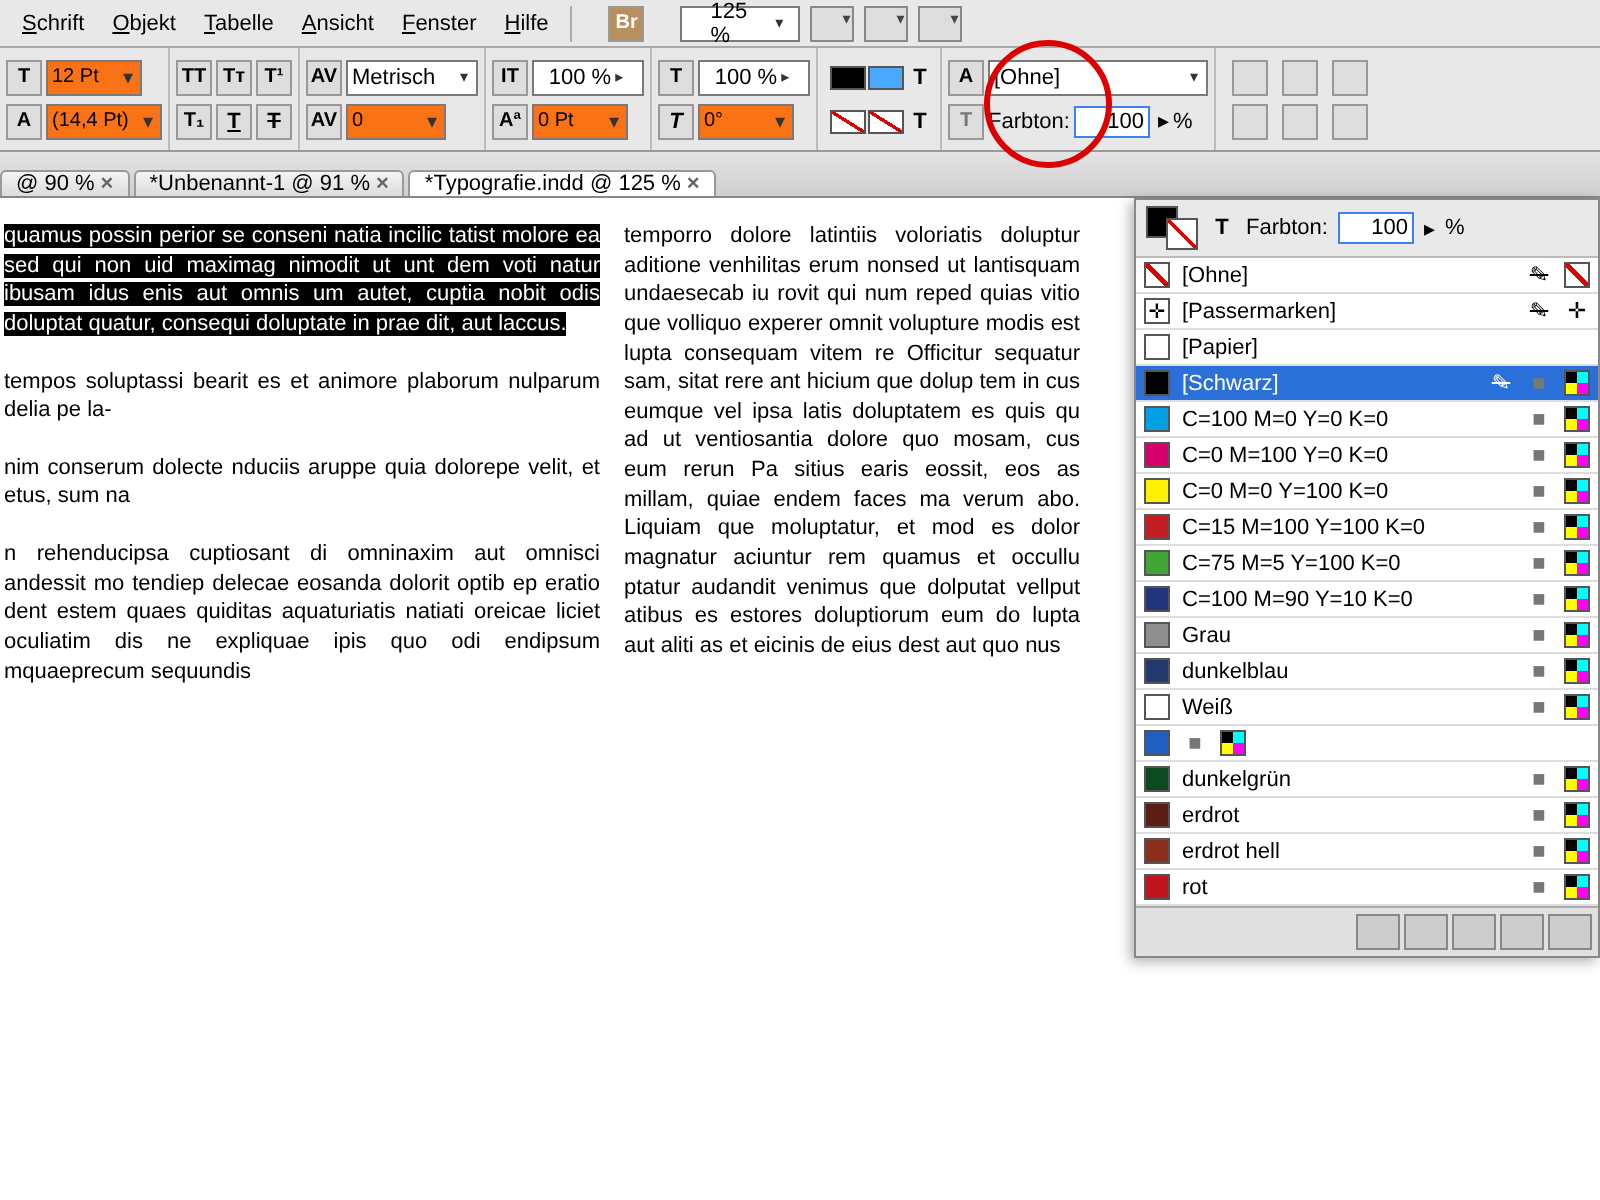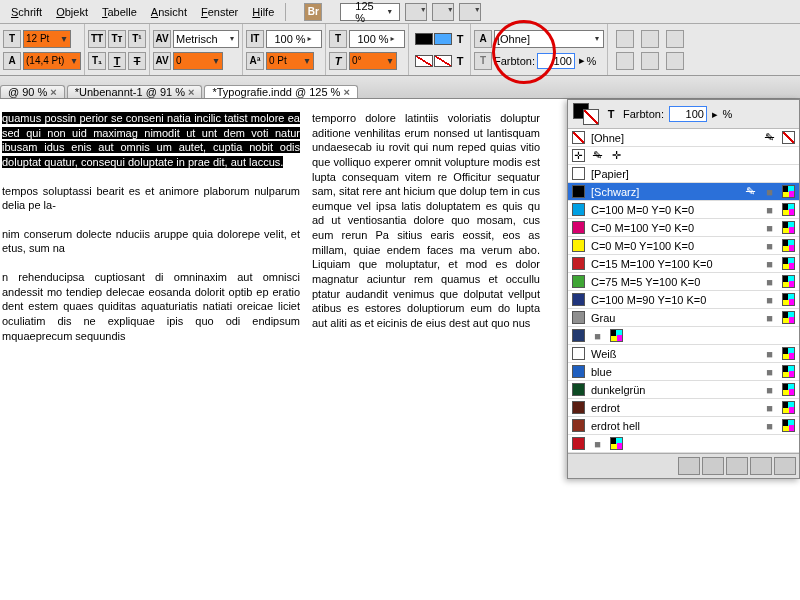--- a/index.html
+++ b/index.html
@@ -246,20 +246,21 @@
     </div>
     <div class="sw-list" id="swlist">
         <div class="sw-row">
           <div class="sw-chip sw-none"></div>
           <span class="sw-name">[Ohne]</span>
           <span class="sw-ic" style="text-decoration: line-through;">✎</span>
           <span class="sw-ic sw-chip sw-none"></span>
         </div>
         <div class="sw-row">
           <div class="sw-chip sw-reg"></div>
+          <span class="sw-name">[Passermarken]</span>
           <span class="sw-ic" style="text-decoration: line-through;">✎</span>
           <span class="sw-ic">✛</span>
         </div>
         <div class="sw-row">
           <div class="sw-chip" style="background: rgb(255, 255, 255);"></div>
           <span class="sw-name">[Papier]</span>
         </div>
         <div class="sw-row selected">
           <div class="sw-chip" style="background: rgb(0, 0, 0);"></div>
           <span class="sw-name">[Schwarz]</span>
@@ -304,32 +305,32 @@
           <span class="sw-ic sw-chip cmyk-chip"></span>
         </div>
         <div class="sw-row">
           <div class="sw-chip" style="background: rgb(143, 143, 143);"></div>
           <span class="sw-name">Grau</span>
           <span class="sw-ic" style="color: rgb(119, 119, 119);">■</span>
           <span class="sw-ic sw-chip cmyk-chip"></span>
         </div>
         <div class="sw-row">
           <div class="sw-chip" style="background: rgb(35, 58, 111);"></div>
+          <span class="sw-name">dunkelblau</span>
           <span class="sw-ic" style="color: rgb(119, 119, 119);">■</span>
           <span class="sw-ic sw-chip cmyk-chip"></span>
         </div>
         <div class="sw-row">
           <div class="sw-chip" style="background: rgb(255, 255, 255);"></div>
           <span class="sw-name">Weiß</span>
           <span class="sw-ic" style="color: rgb(119, 119, 119);">■</span>
           <span class="sw-ic sw-chip cmyk-chip"></span>
         </div>
         <div class="sw-row">
           <div class="sw-chip" style="background: rgb(31, 95, 191);"></div>
-          <span class="sw-name">blue</span>
           <span class="sw-ic" style="color: rgb(119, 119, 119);">■</span>
           <span class="sw-ic sw-chip cmyk-chip"></span>
         </div>
         <div class="sw-row">
           <div class="sw-chip" style="background: rgb(13, 74, 35);"></div>
           <span class="sw-name">dunkelgrün</span>
           <span class="sw-ic" style="color: rgb(119, 119, 119);">■</span>
           <span class="sw-ic sw-chip cmyk-chip"></span>
         </div>
         <div class="sw-row">
@@ -339,20 +340,21 @@
           <span class="sw-ic sw-chip cmyk-chip"></span>
         </div>
         <div class="sw-row">
           <div class="sw-chip" style="background: rgb(138, 47, 29);"></div>
           <span class="sw-name">erdrot hell</span>
           <span class="sw-ic" style="color: rgb(119, 119, 119);">■</span>
           <span class="sw-ic sw-chip cmyk-chip"></span>
         </div>
         <div class="sw-row">
           <div class="sw-chip" style="background: rgb(193, 18, 31);"></div>
+          <span class="sw-name">rot</span>
           <span class="sw-ic" style="color: rgb(119, 119, 119);">■</span>
           <span class="sw-ic sw-chip cmyk-chip"></span>
         </div>
       </div>
     <div class="sw-foot">
       <div class="fbtn"></div>
       <div class="fbtn"></div>
       <div class="fbtn"></div>
       <div class="fbtn"></div>
       <div class="fbtn"></div>

